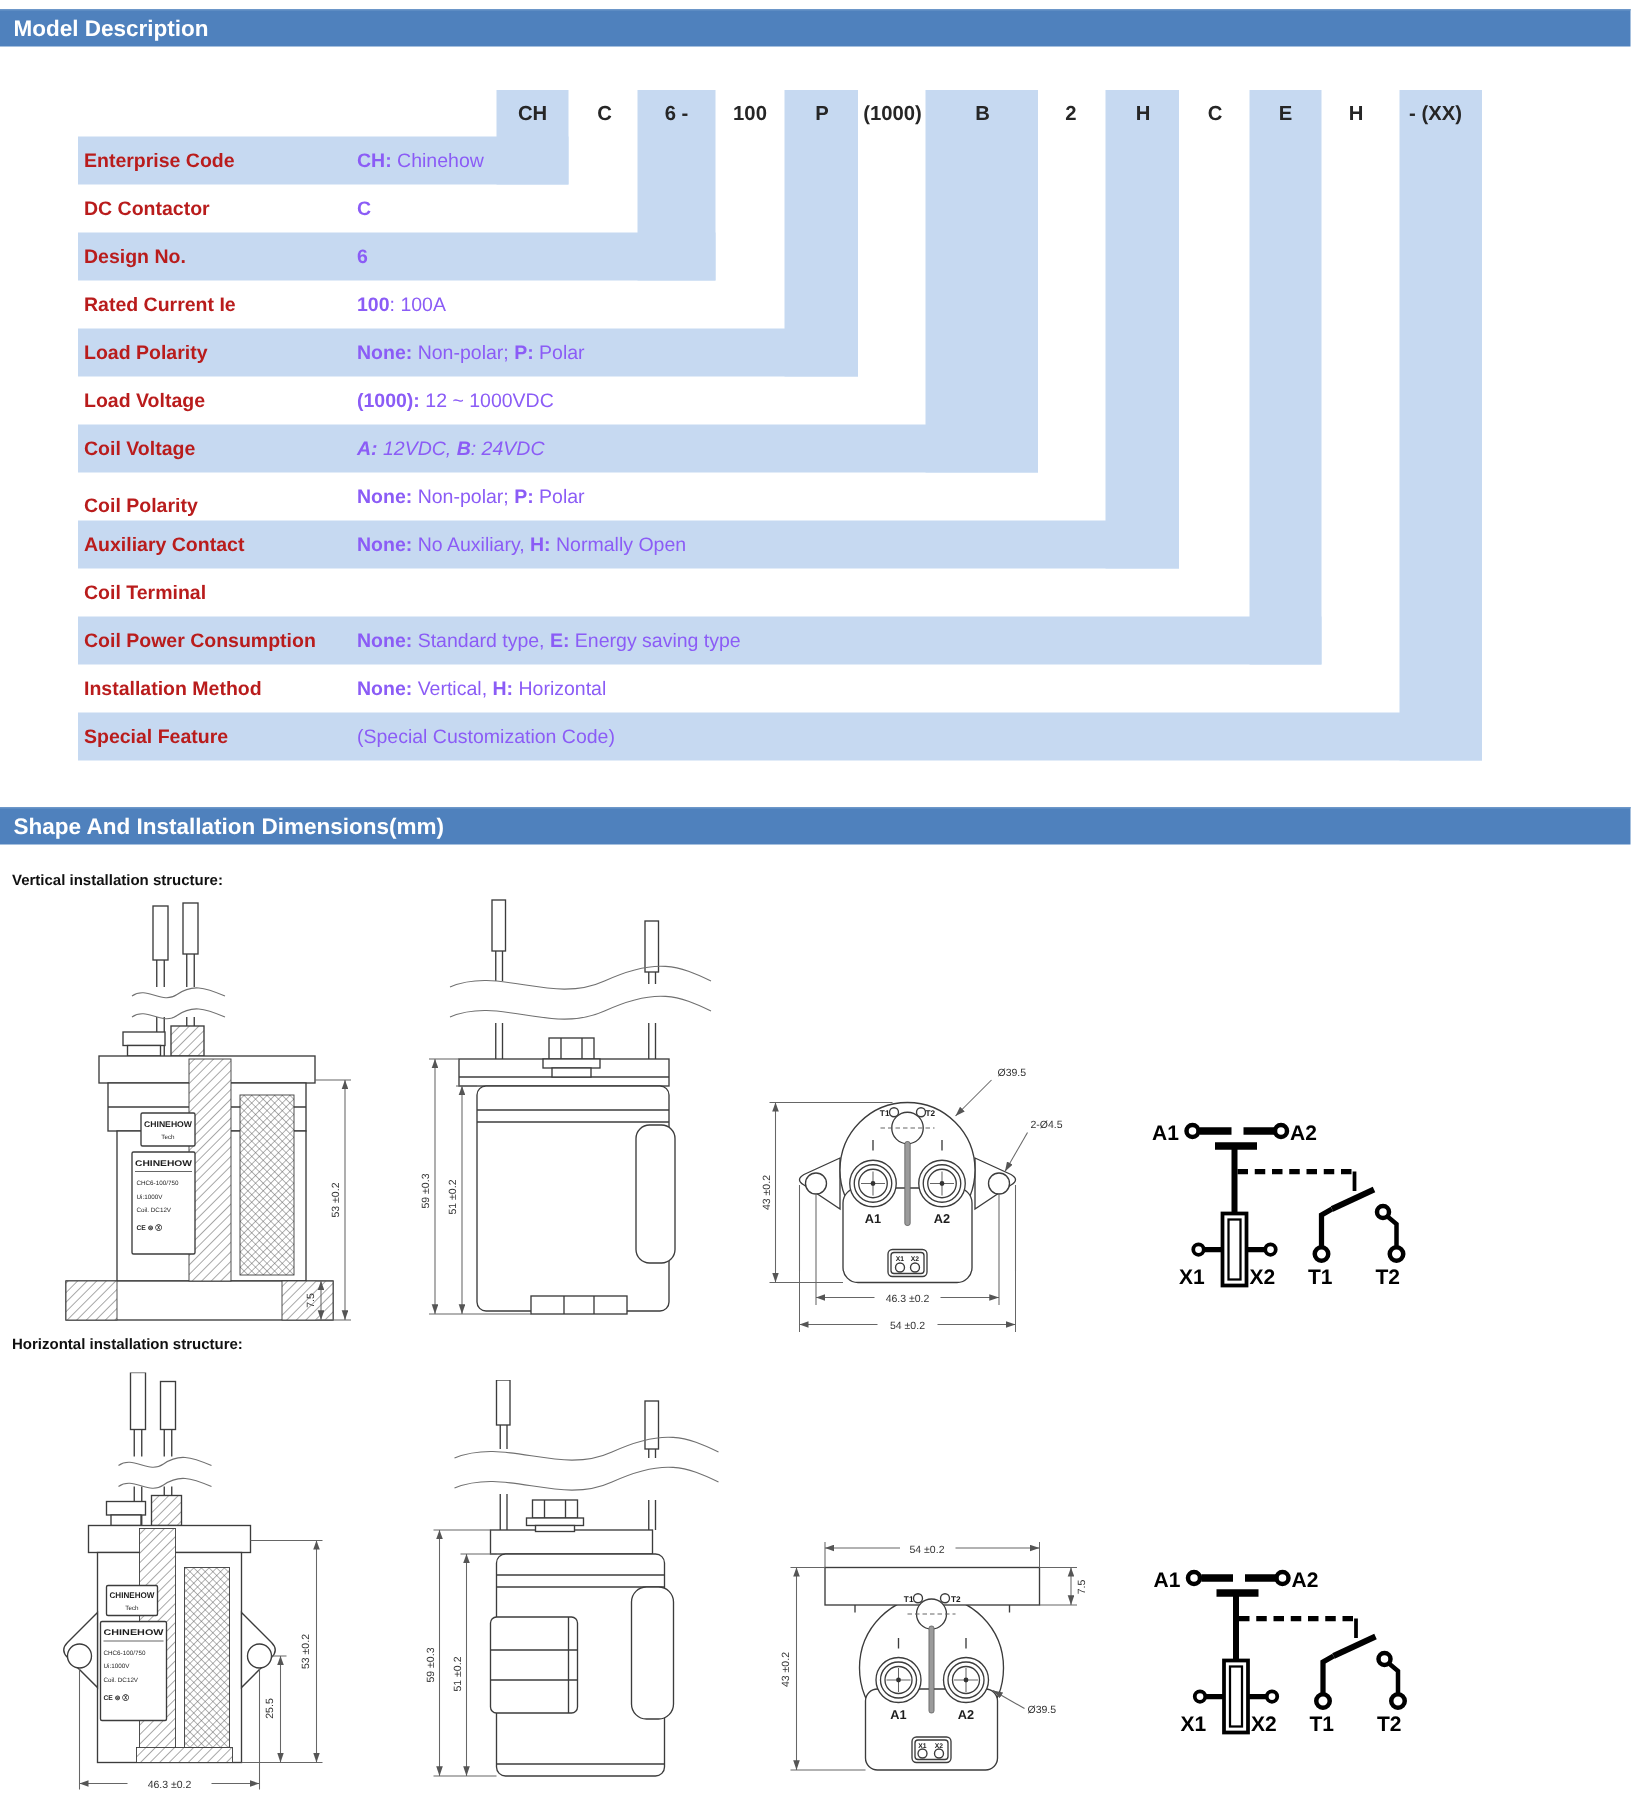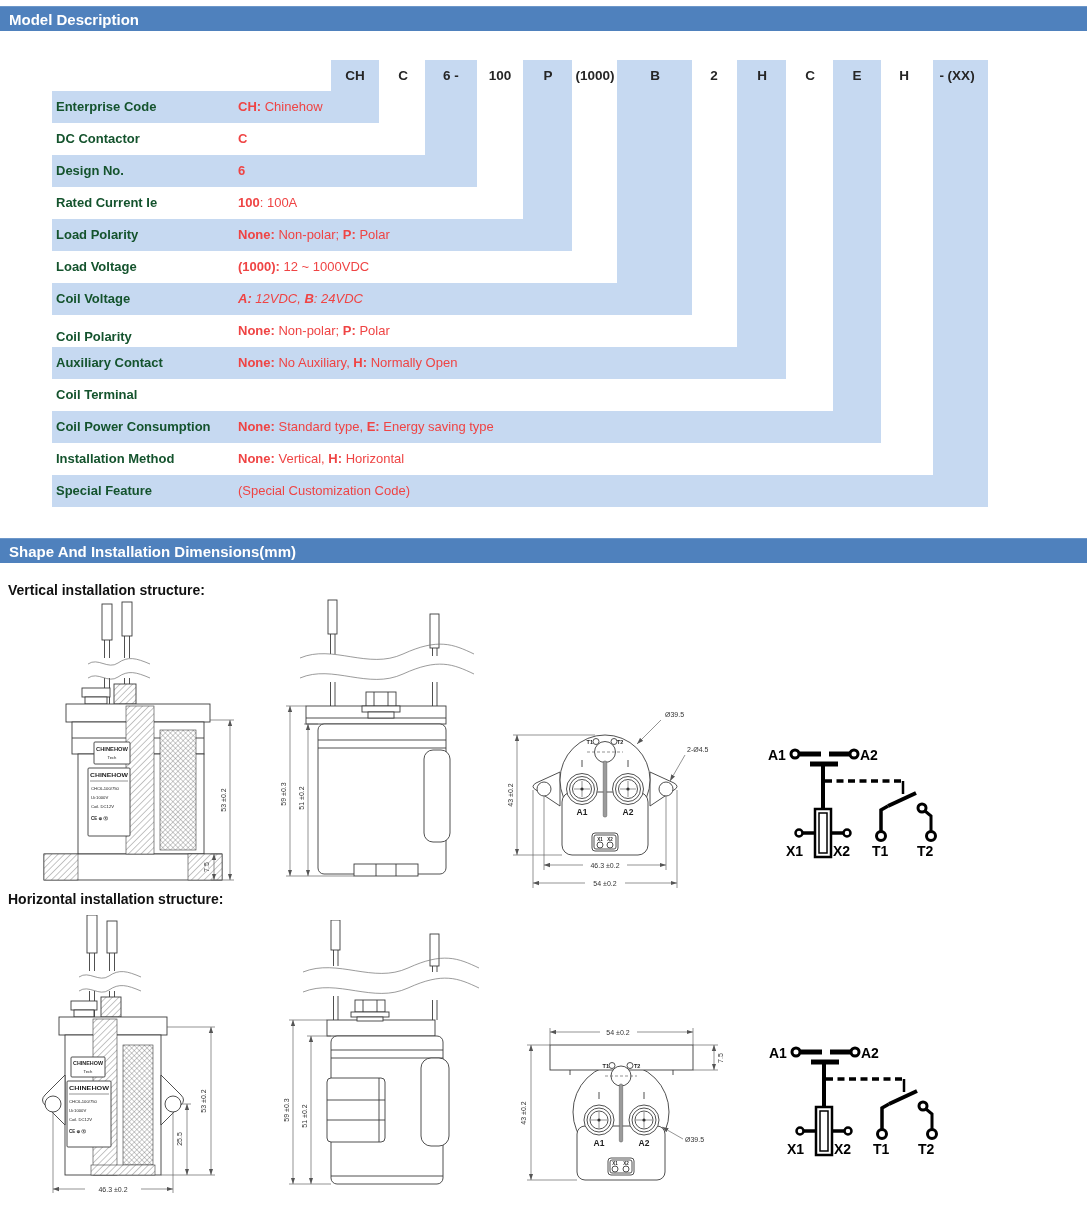--- a/index.html
+++ b/index.html
@@ -1,29 +1,29 @@
 <!DOCTYPE html>
 <html><head>
 <meta charset="utf-8">
 <style>
   html,body{margin:0;padding:0;}
   body{width:1087px;height:1208px;position:relative;background:#fff;
        font-family:"Liberation Sans",sans-serif;overflow:hidden;}
   .bar{position:absolute;left:0;width:1087px;height:25px;background:#4f81bd;
        color:#fff;font-weight:bold;font-size:15px;line-height:25px;padding-left:9px;
        box-sizing:border-box;border-top:1px solid #6d97c9;}
-  .subhead{position:absolute;font-size:14px;font-weight:bold;color:#111;}
+  .subhead{position:absolute;font-size:10px;font-weight:bold;color:#111;}
   
   #model-table{position:absolute;left:0;top:0;width:865px;height:520px;}
   .band{position:absolute;background:#c6d9f1;}
   .rowbg{position:absolute;background:#c6d9f1;}
   .code{position:absolute;width:64px;height:31px;line-height:31px;text-align:center;
         font-size:13.5px;font-weight:bold;color:#262626;}
-  .rlabel{position:absolute;height:32px;line-height:32px;font-size:13px;font-weight:bold;color:#14532d;}
-  .rvalue{position:absolute;height:32px;line-height:32px;font-size:13px;color:#ef4444;white-space:pre;}
+  .rlabel{position:absolute;height:32px;line-height:32px;font-size:13px;font-weight:bold;color:#b91c1c;}
+  .rvalue{position:absolute;height:32px;line-height:32px;font-size:13px;color:#8b5cf6;white-space:pre;}
   .rvalue .b{font-weight:bold;}
   
   .fig{position:absolute;}
   svg text{font-family:"Liberation Sans",sans-serif;fill:#2b2b2b;}
   .o{stroke:#3c3c3c;stroke-width:0.9;fill:#fff;}
   .on{stroke:#3c3c3c;stroke-width:0.9;fill:none;}
   .d{stroke:#666;stroke-width:0.7;fill:none;}
   .dd{stroke:#666;stroke-width:0.7;fill:none;stroke-dasharray:3 2;}
   .w{stroke:#707070;stroke-width:0.7;fill:none;}
   .dim{font-size:7px;fill:#333;}

